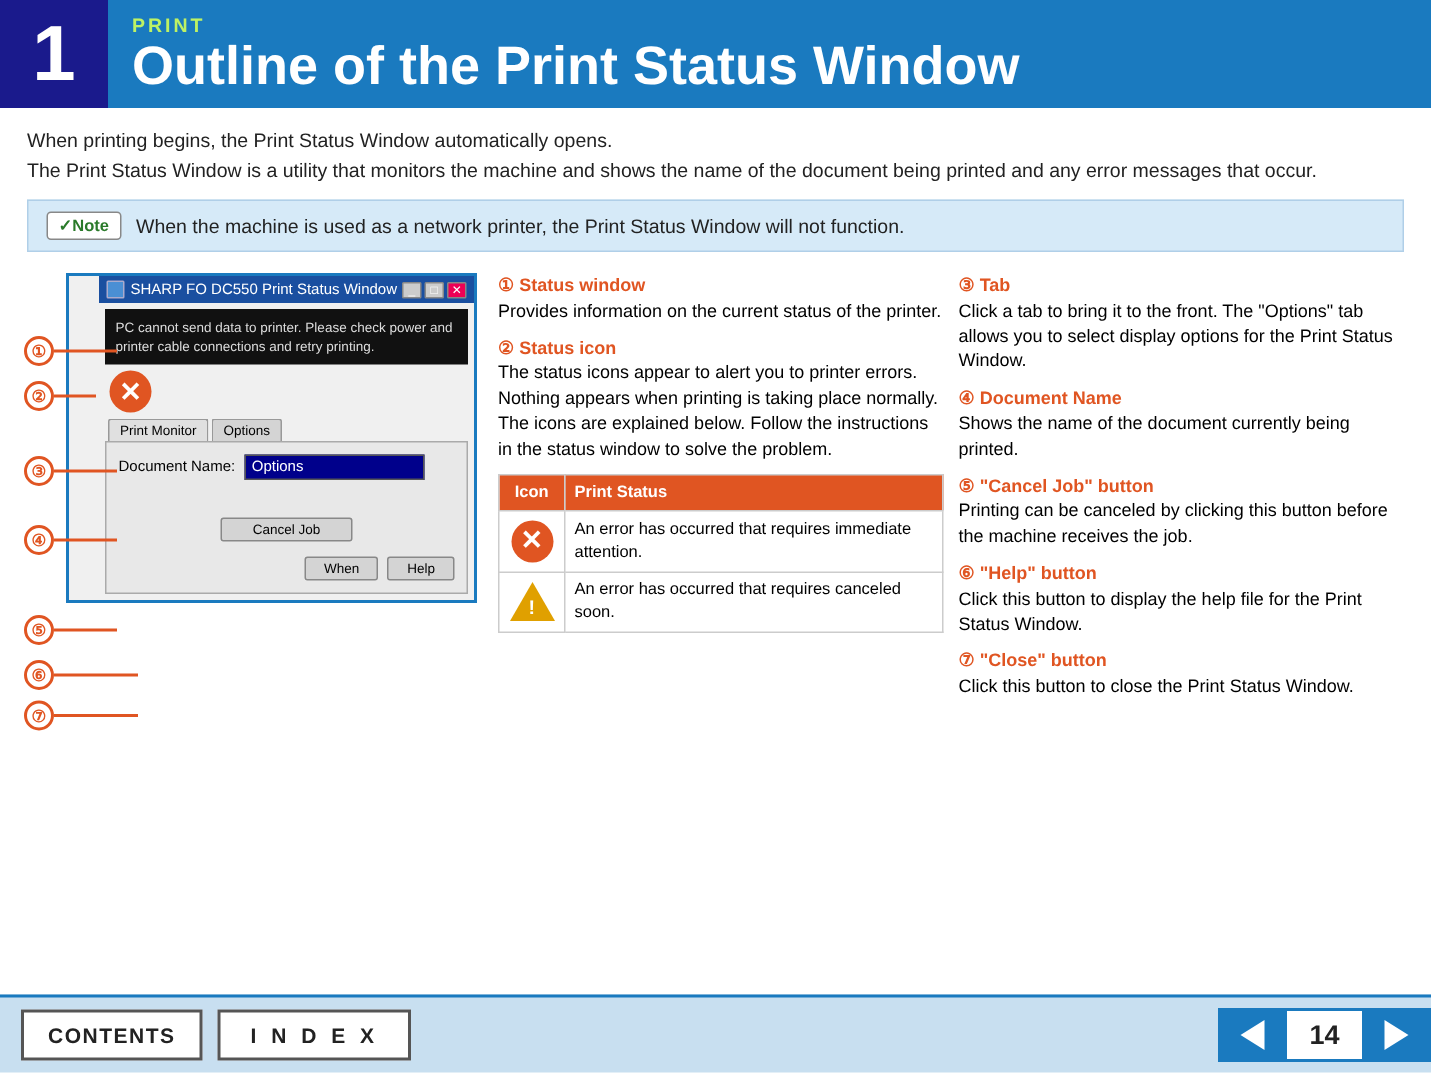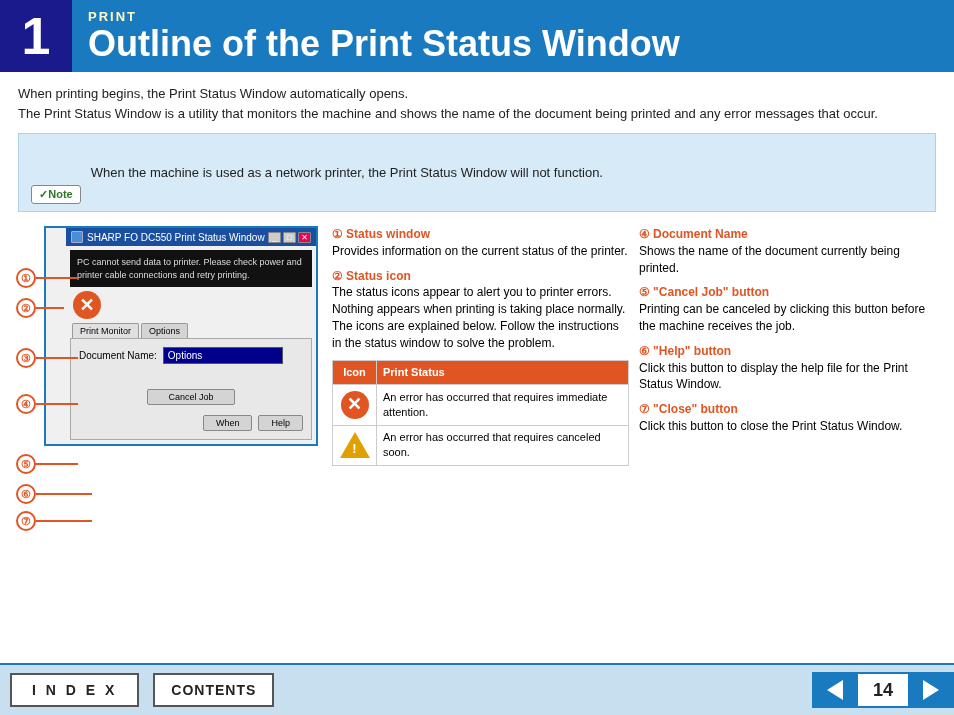--- a/index.html
+++ b/index.html
@@ -4,33 +4,33 @@
   <style>
     * { box-sizing: border-box; margin: 0; padding: 0; }
     body { font-family: Arial, sans-serif; width: 954px; height: 715px; overflow: hidden; background: #fff; font-size: 13px; }
   </style>
 </head>
 <body>
 
 <div style="display:flex;align-items:center;background:#1a7abf;height:72px;">
   <div style="background:#1a1a8c;color:#fff;font-size:52px;font-weight:bold;width:72px;height:72px;display:flex;align-items:center;justify-content:center;">1</div>
   <div style="padding-left:16px;">
-    <div style="color:#fef9c3;font-size:13px;font-weight:bold;letter-spacing:2px;">PRINT</div>
+    <div style="color:#bef264;font-size:13px;font-weight:bold;letter-spacing:2px;">PRINT</div>
     <div style="color:#fff;font-size:36px;font-weight:bold;line-height:1.1;">Outline of the Print Status Window</div>
   </div>
 </div>
 
 <div style="padding:12px 18px 8px 18px;">
   <div style="font-size:13px;line-height:1.5;color:#222;margin-bottom:10px;">
     <div>When printing begins, the Print Status Window automatically opens.</div>
     <div>The Print Status Window is a utility that monitors the machine and shows the name of the document being printed and any error messages that occur.</div>
   </div>
 
   <div style="background:#d6eaf8;border:1px solid #b0cfe8;padding:7px 12px;display:flex;align-items:center;gap:10px;margin-bottom:14px;font-size:13px;color:#222;">
-    <span style="background:#fff;border:1px solid #888;border-radius:3px;padding:2px 7px;font-size:11px;color:#2a7a2a;font-weight:bold;white-space:nowrap;margin-top:44px;">✓<span>Note</span></span>
+    <span style="background:#fff;border:1px solid #888;border-radius:3px;padding:2px 7px;font-size:11px;color:#2a7a2a;font-weight:bold;white-space:nowrap;">✓<span>Note</span></span>
     <span>When the machine is used as a network printer, the Print Status Window will not function.</span>
   </div>
 
   <div style="display:flex;gap:14px;align-items:flex-start;">
 
     <div style="width:300px;flex-shrink:0;position:relative;">
 
       <div style="position:absolute;left:-2px;top:42px;z-index:10;">
         <div style="width:20px;height:20px;border-radius:50%;border:2px solid #e05522;color:#e05522;font-size:11px;font-weight:bold;display:flex;align-items:center;justify-content:center;background:#fff;position:relative;">①</div>
       </div>
@@ -140,20 +140,25 @@
               </div>
             </td>
             <td style="border:1px solid #ccc;padding:4px 6px;">An error has occurred that requires canceled soon.</td>
           </tr>
         </tbody>
           </table>
       </div>
 
       <div style="flex:1;font-size:12px;line-height:1.4;">
 
+        <div style="margin-bottom:8px;">
+          <span style="color:#e05522;font-weight:bold;">③</span>
+          <span style="color:#e05522;font-weight:bold;"> Tab</span><br>
+          <span>Click a tab to bring it to the front. The "Options" tab allows you to select display options for the Print Status Window.</span>
+        </div>
 
         <div style="margin-bottom:8px;">
           <span style="color:#e05522;font-weight:bold;">④</span>
           <span style="color:#e05522;font-weight:bold;"> Document Name</span><br>
           <span>Shows the name of the document currently being printed.</span>
         </div>
 
         <div style="margin-bottom:8px;">
           <span style="color:#e05522;font-weight:bold;">⑤</span>
           <span style="color:#e05522;font-weight:bold;"> "Cancel Job" button</span><br>
@@ -170,22 +175,22 @@
           <span style="color:#e05522;font-weight:bold;">⑦</span>
           <span style="color:#e05522;font-weight:bold;"> "Close" button</span><br>
           <span>Click this button to close the Print Status Window.</span>
         </div>
       </div>
     </div>
   </div>
 </div>
 
 <div style="position:absolute;bottom:0;left:0;right:0;height:52px;background:#c8dff0;display:flex;align-items:center;border-top:2px solid #1a7abf;">
+  <button style="border:2px solid #555;padding:7px 16px;font-size:14px;font-weight:bold;letter-spacing:1px;color:#222;background:#fff;margin-left:14px;cursor:pointer;">CONTENTS</button>
   <button style="border:2px solid #555;padding:7px 20px;font-size:14px;font-weight:bold;letter-spacing:3px;color:#222;background:#fff;margin-left:10px;cursor:pointer;">I N D E X</button>
-  <button style="border:2px solid #555;padding:7px 16px;font-size:14px;font-weight:bold;letter-spacing:1px;color:#222;background:#fff;margin-left:14px;cursor:pointer;">CONTENTS</button>
   <div style="margin-left:auto;display:flex;align-items:center;">
     <div style="width:46px;height:36px;background:#1a7abf;display:flex;align-items:center;justify-content:center;cursor:pointer;">
       <div style="width:0;height:0;border-top:10px solid transparent;border-bottom:10px solid transparent;border-right:16px solid #fff;"></div>
     </div>
     <div style="width:50px;height:36px;background:#fff;display:flex;align-items:center;justify-content:center;font-size:18px;font-weight:bold;color:#222;border-top:2px solid #1a7abf;border-bottom:2px solid #1a7abf;">14</div>
     <div style="width:46px;height:36px;background:#1a7abf;display:flex;align-items:center;justify-content:center;cursor:pointer;">
       <div style="width:0;height:0;border-top:10px solid transparent;border-bottom:10px solid transparent;border-left:16px solid #fff;"></div>
     </div>
   </div>
 </div>

